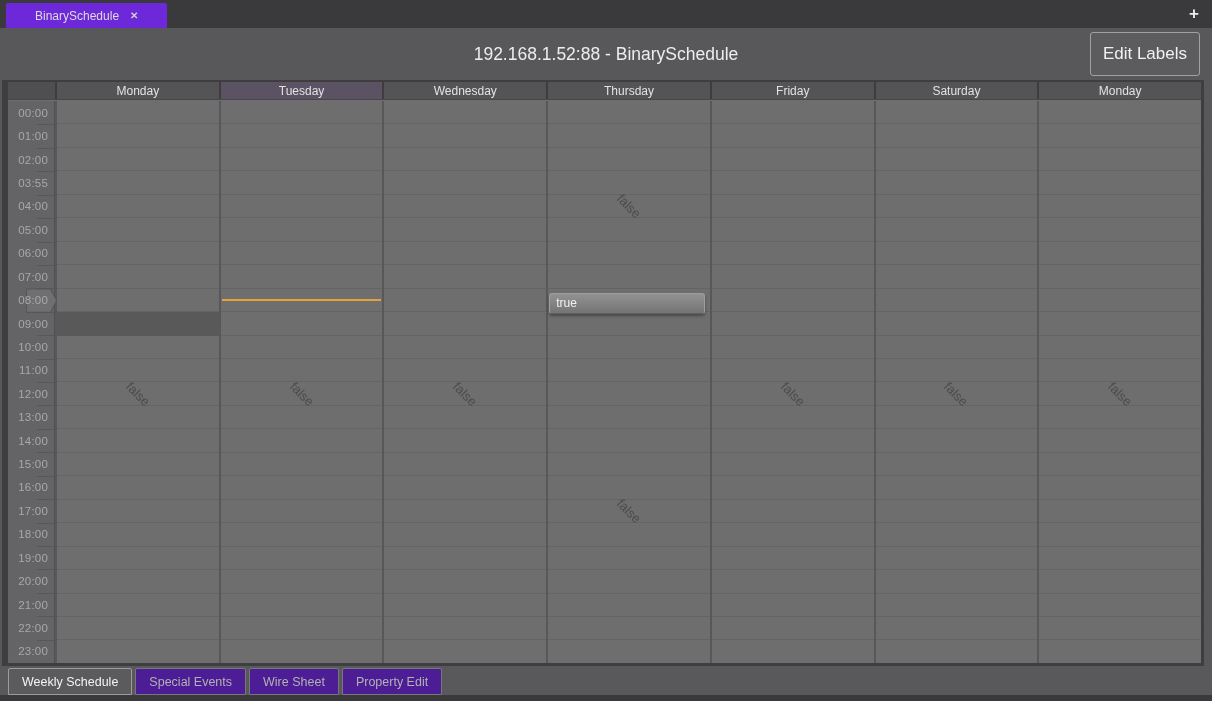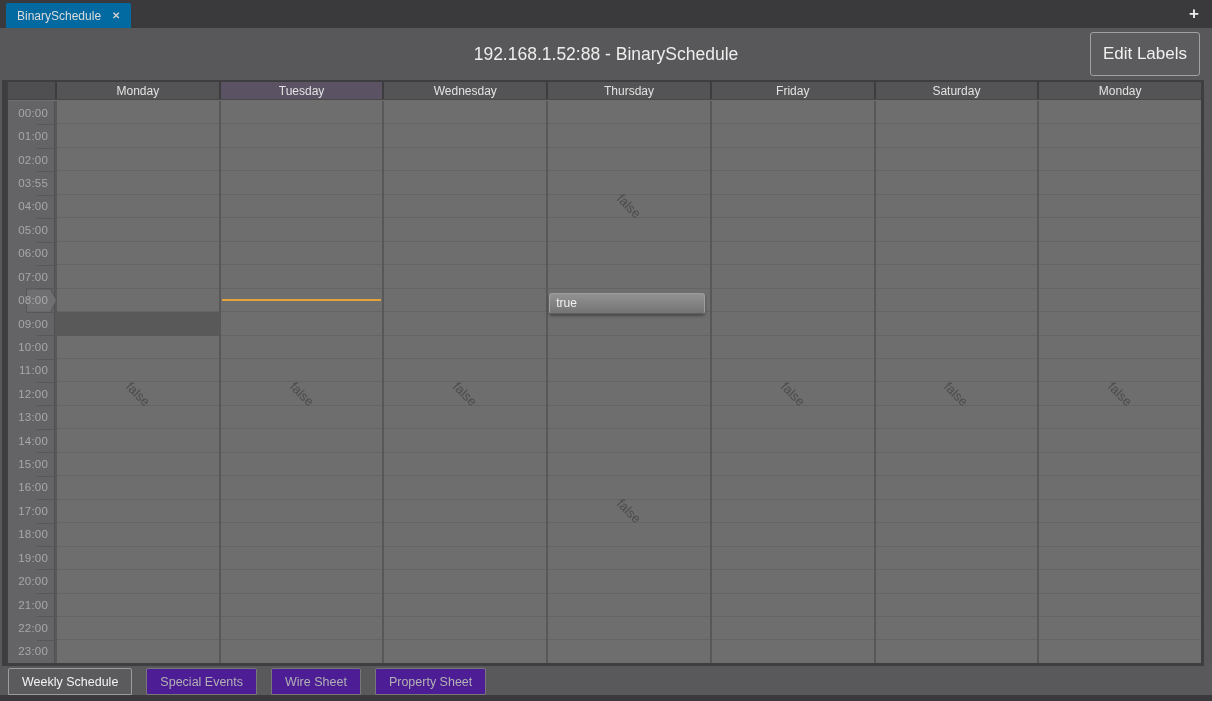--- a/index.html
+++ b/index.html
@@ -4,21 +4,21 @@
 <style>
   * { margin:0; padding:0; box-sizing:border-box; }
   html,body { background:#2f2f31; }
   body { font-family:"Liberation Sans", sans-serif; }
 
   .window { position:relative; width:1212px; height:701px; background:#58585a; overflow:hidden; }
 
   
   .tabbar { position:absolute; top:0; left:0; right:0; height:28px; background:#3a3a3c; }
   .top-tab { position:absolute; left:6px; top:3px; height:25px; display:flex; align-items:center; gap:11px;
-             padding:0 11px; background:#0369a1; border-radius:2px 2px 0 0; cursor:default; }
+             padding:0 29px; background:#6d28d9; border-radius:2px 2px 0 0; cursor:default; }
   .top-tab-label { font-size:12px; color:#dcdcdc; }
   .top-tab-close { font-size:10px; font-weight:bold; color:#cfcfcf; cursor:pointer; }
   .add-tab { position:absolute; right:7px; top:3px; width:22px; height:22px; display:flex; align-items:center;
              justify-content:center; font-size:17px; font-weight:bold; color:#eaeaea; cursor:pointer; }
 
   
   .titlebar { position:absolute; top:28px; left:0; right:0; height:70px; background:#58585a; }
   .view-title { text-align:center; line-height:53px; font-size:17.5px; color:#ededed; }
   .edit-labels-btn { position:absolute; right:12px; top:4px; height:44px; padding:0 12px;
                      background:#5c5c5e; border:1px solid #a0a0a0; border-radius:3px;
@@ -57,21 +57,21 @@
   .event-block { position:absolute; left:1px; right:5px; height:21px; z-index:4;
                  background:linear-gradient(#929292, #747474); border:1px solid #9e9e9e;
                  border-bottom-color:#606060; border-radius:3px; box-shadow:0 2px 3px rgba(0,0,0,0.35);
                  font-size:12px; color:#f2f2f2; line-height:19px; padding-left:6px; cursor:pointer; }
   .watermark { position:absolute; left:50%; transform:translate(-50%,-50%) rotate(45deg);
                font-size:13px; color:rgba(54,54,58,0.6); z-index:1; pointer-events:none; }
 
   
   .footerbar { position:absolute; bottom:0; left:0; right:0; height:35px; background:#59595b; }
   .foot-strip { position:absolute; bottom:0; left:0; right:0; height:6px; background:#3a3a3c; }
-  .foot-tabs { position:absolute; top:2px; left:8px; display:flex; gap:14px; }
+  .foot-tabs { position:absolute; top:2px; left:8px; display:flex; gap:3px; }
   .foot-tab { height:27px; display:flex; align-items:center; padding:0 13px; font-size:12.5px;
               background:#4c1d95; border:1px solid #77777a; border-radius:2px 2px 0 0;
               color:#b2b2b2; cursor:pointer; }
   .foot-tab.active { color:#f4f4f4; background:#5b5b5e; border-color:#9c9c9e; }
 </style>
 </head>
 <body>
 
 <div class="window">
 
@@ -389,18 +389,18 @@
         </div>
       </div>
   </div>
 
   <div class="footerbar">
     <div class="foot-tabs">
 
     <div class="foot-tab active">Weekly Schedule</div>
         <div class="foot-tab">Special Events</div>
         <div class="foot-tab">Wire Sheet</div>
-        <div class="foot-tab">Property Sheet</div>
+        <div class="foot-tab">Property Edit</div>
       </div>
     <div class="foot-strip"></div>
   </div>
 
 </div>
 
 </body></html>

